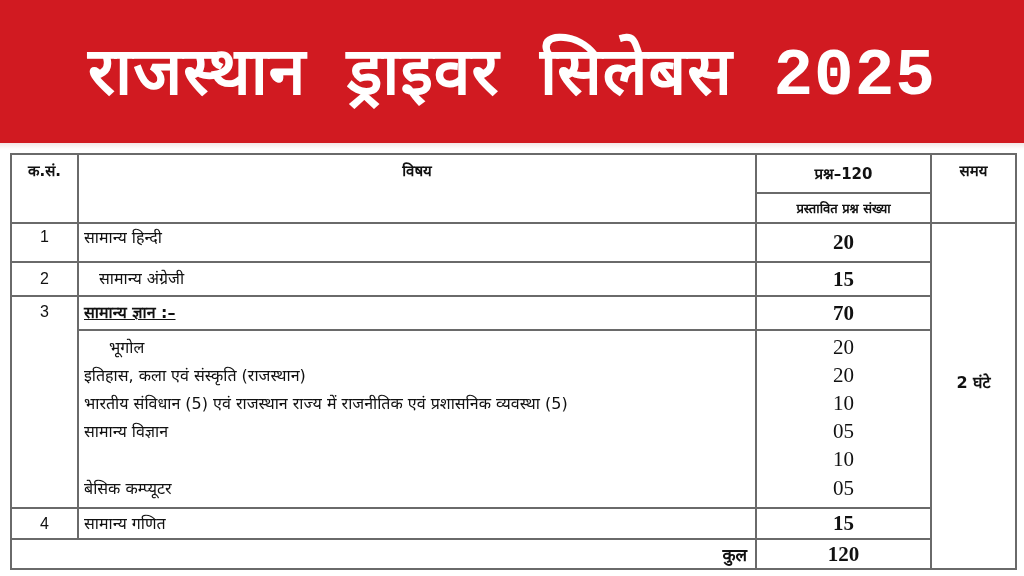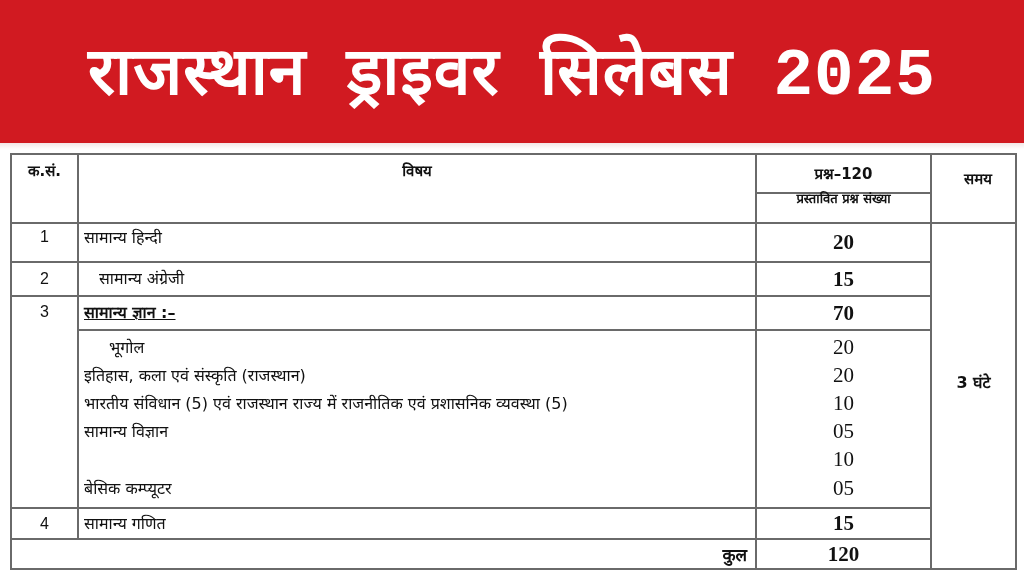--- a/index.html
+++ b/index.html
@@ -46,22 +46,22 @@
 
   <div class="ln v" style="left:10px;top:153px;height:417px;"></div>
   <div class="ln v" style="left:77px;top:153px;height:386px;"></div>
   <div class="ln v" style="left:755px;top:153px;height:417px;"></div>
   <div class="ln v" style="left:930px;top:153px;height:417px;"></div>
   <div class="ln v" style="left:1015px;top:153px;height:417px;"></div>
 
   <div class="cell hdr" style="left:12px;top:156px;width:65px;height:28px;">क.सं.</div>
   <div class="cell hdr" style="left:79px;top:156px;width:676px;height:28px;">विषय</div>
   <div class="cell hdr" style="left:757px;top:156px;width:173px;height:34px;">प्रश्न–120</div>
-  <div class="cell hdr small" style="left:757px;top:184px;width:173px;height:28px;">प्रस्तावित प्रश्न संख्या</div>
-  <div class="cell hdr" style="left:932px;top:164px;width:92px;height:28px;">समय</div>
+  <div class="cell hdr small" style="left:757px;top:194px;width:173px;height:28px;">प्रस्तावित प्रश्न संख्या</div>
+  <div class="cell hdr" style="left:932px;top:156px;width:83px;height:28px;">समय</div>
 
   <div class="cell sn" style="left:12px;top:224px;width:65px;height:26px;">1</div>
   <div class="cell subj" style="left:79px;top:224px;width:670px;height:26px;">सामान्य हिन्दी</div>
   <div class="cell num bold" style="left:757px;top:224px;width:173px;height:37px;">20</div>
 
   <div class="cell sn" style="left:12px;top:263px;width:65px;height:32px;">2</div>
   <div class="cell subj" style="left:79px;top:263px;width:670px;height:30px;margin-left:15px;">सामान्य अंग्रेजी</div>
   <div class="cell num bold" style="left:757px;top:263px;width:173px;height:32px;">15</div>
 
   <div class="cell sn" style="left:12px;top:297px;width:65px;height:30px;">3</div>
@@ -85,14 +85,14 @@
   <div class="cell subj" style="left:79px;top:474px;width:670px;height:28px;">बेसिक कम्प्यूटर</div>
   <div class="cell num" style="left:757px;top:474px;width:173px;height:28px;">05</div>
 
   <div class="cell sn" style="left:12px;top:509px;width:65px;height:29px;">4</div>
   <div class="cell subj" style="left:79px;top:509px;width:670px;height:27px;">सामान्य गणित</div>
   <div class="cell num bold" style="left:757px;top:509px;width:173px;height:29px;">15</div>
 
   <div class="cell hdr" style="left:12px;top:540px;width:735px;height:28px;justify-content:flex-end;font-size:17px;">कुल</div>
   <div class="cell num bold" style="left:757px;top:540px;width:173px;height:28px;">120</div>
 
-  <div class="cell hdr" style="left:932px;top:224px;width:83px;height:316px;font-size:16px;">3 घंटे</div>
+  <div class="cell hdr" style="left:932px;top:224px;width:83px;height:316px;font-size:16px;">2 घंटे</div>
 </div>
 
 </body></html>

